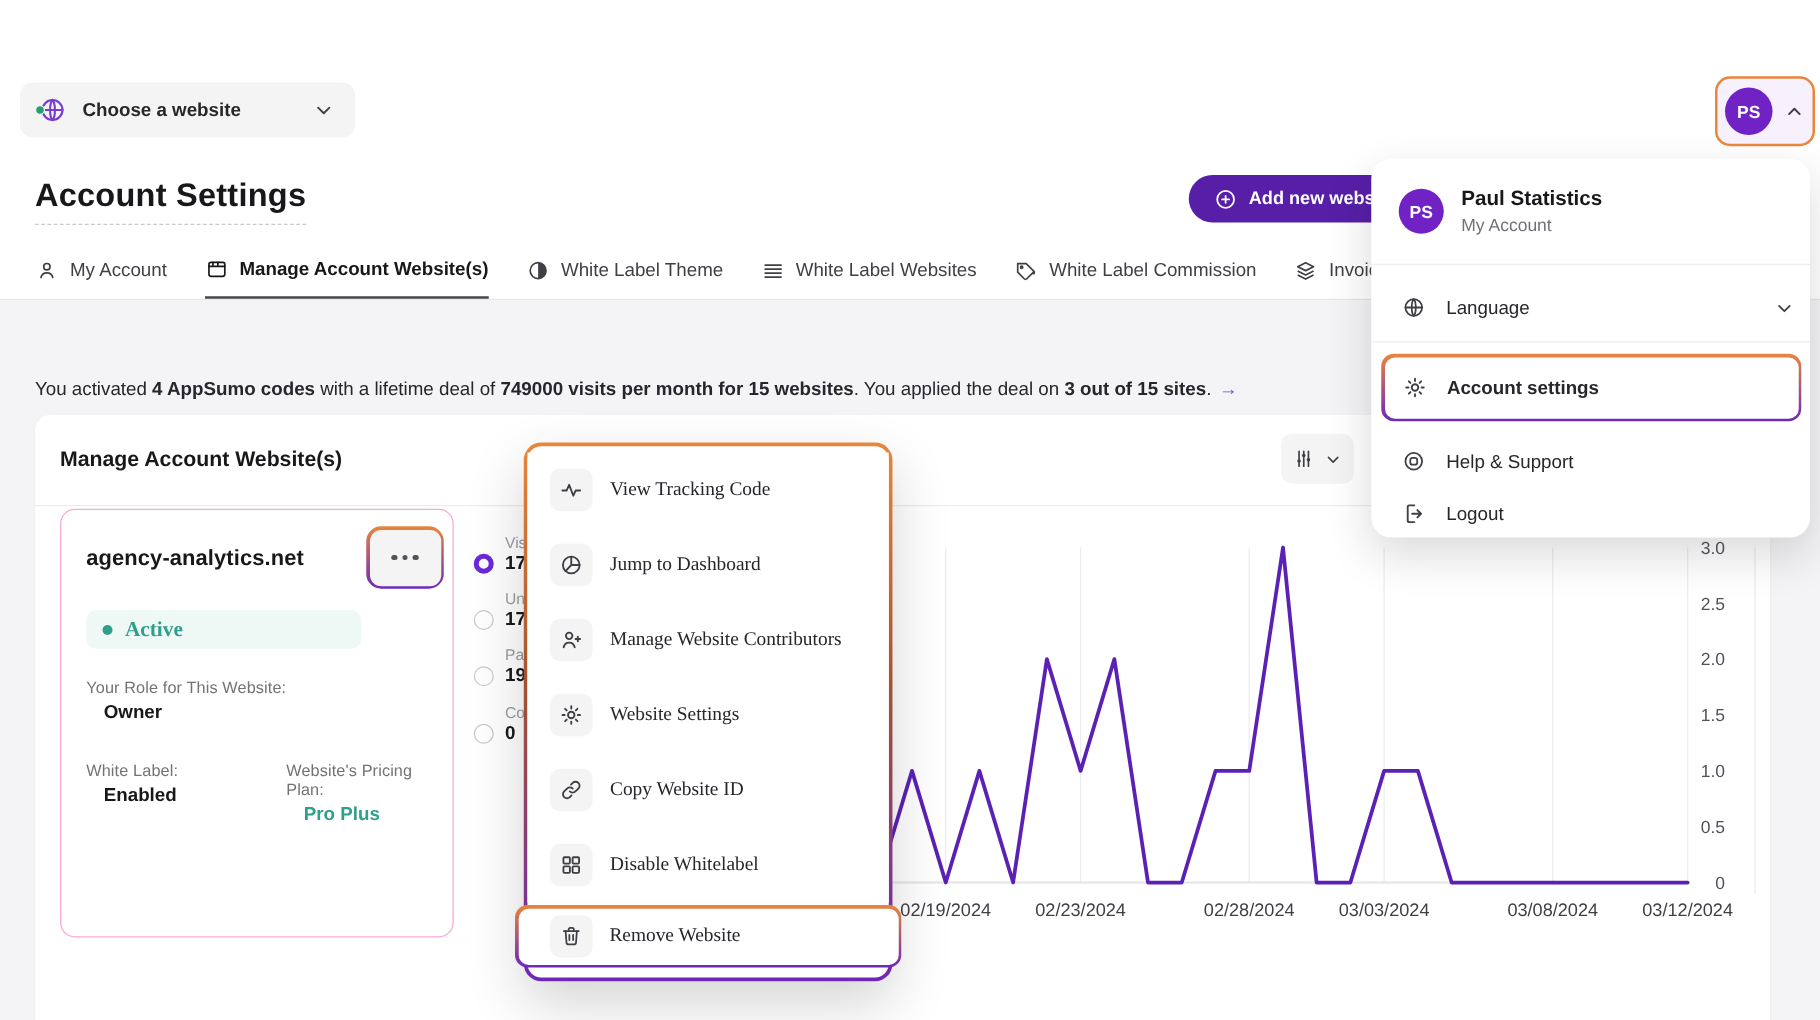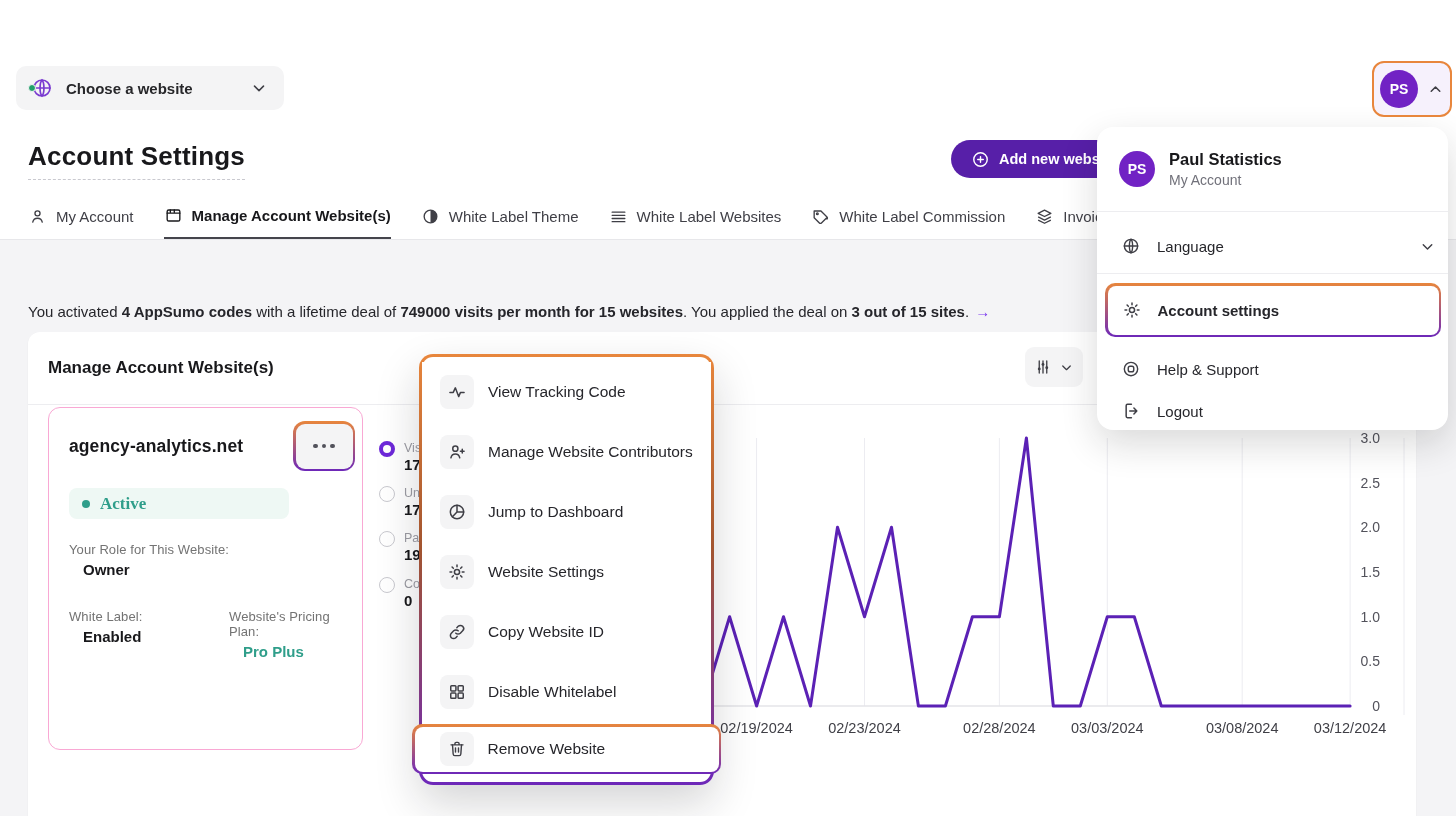--- a/index.html
+++ b/index.html
@@ -71,38 +71,38 @@
   .active-badge .adot { width:8px; height:8px; border-radius:50%; background:#2f9e8a; }
   .active-badge span { color:#2f9e8a; font-size:17px; font-weight:700;font-family:Liberation Serif, serif; }
   .field-label { font-size:13px; color:#737373; letter-spacing:.1px; }
   .field-value { font-size:15px; font-weight:700; color:#18181b; margin-top:4px;margin-left:14px; }
   .role-block { left:20px; top:134px; }
   .wl-block { left:20px; top:201px; }
   .plan-block { left:180px; top:201px; }
   .plan-block .field-value { color:#2f9e8a; }
 
   
-  .legend-row { left:351px; display:flex; align-items:flex-start; gap:9px;margin-top:14px; }
+  .legend-row { left:351px; display:flex; align-items:flex-end; gap:9px; }
   .legend-row .radio { width:16px; height:16px; border-radius:50%; border:1.5px solid #c9c9cf;
     background:#fff; cursor:pointer; flex:none; }
   .legend-row .radio.checked { border:4.5px solid #6d28d9; }
   .legend-row .txt .l { font-size:12.5px; color:#9b9ba3; }
   .legend-row .txt .v { font-size:15px; font-weight:700; margin-top:1px; }
 
   .chart-svg { left:0; top:0; width:1388px; height:484px; pointer-events:none; }
   .chart-svg .xlab { font-size:14.5px; fill:#3f3f46; font-family:"Liberation Sans","DejaVu Sans",sans-serif; }
   .chart-svg .ylab { font-size:14px; fill:#52525b; font-family:"Liberation Sans","DejaVu Sans",sans-serif; }
 
   
   .ctx-wrap { left:419px; top:354px; width:295px; padding:3px; border-radius:14px;
     background:linear-gradient(180deg,#e8863c 0%,#a2542f 45%,#6d28b9 100%);
     box-shadow:0 18px 44px rgba(24,24,27,.18); z-index:50; }
   .ctx-inner { background:#fff; border-radius:11px; padding:5px 0 5px; }
   .ctx-item { height:60px; display:flex; align-items:center; gap:14px; padding:0 22px 0 18px;
-    cursor:pointer; background:#fff; }
+    cursor:pointer; background:#fff;font-family:Liberation Serif, serif; }
   .icon-box { width:34px; height:34px; border-radius:8px; background:#f4f4f5; display:flex;
     align-items:center; justify-content:center; flex:none; }
   .icon-box svg { stroke:#3f3f46; }
   .ctx-item .mlabel { font-size:15.5px; font-weight:500; color:#26262b; white-space:nowrap; }
   .remove-hl { margin:2px -10px 3px; padding:2.5px; border-radius:10px;
     background:linear-gradient(180deg,#e8863c,#6d28b9); }
   .remove-hl .ctx-item { height:45px; border-radius:8px; padding-left:25px; }
 
   
   .acct-panel { left:1097px; top:127px; width:351px; height:303px; background:#fff; border-radius:16px;
@@ -316,34 +316,34 @@
         <span class="icon-box">
             <svg viewBox="0 0 24 24" width="20" height="20" fill="none" stroke-width="1.8" stroke-linecap="round" stroke-linejoin="round">
               <path d="M3.5 12.5h4L10 7l4 10.5 2.2-5h4.3"></path>
             </svg>
           </span>
         <span class="mlabel">View Tracking Code</span>
       </div>
       <div class="ctx-item">
         <span class="icon-box">
             <svg viewBox="0 0 24 24" width="20" height="20" fill="none" stroke-width="1.8" stroke-linecap="round">
+              <circle cx="12" cy="12" r="8"></circle>
+              <path d="M12 4v8h8M12 12l-5.5 5.8"></path>
+            </svg>
+          </span>
+        <span class="mlabel">Jump to Dashboard</span>
+      </div>
+      <div class="ctx-item">
+        <span class="icon-box">
+            <svg viewBox="0 0 24 24" width="20" height="20" fill="none" stroke-width="1.8" stroke-linecap="round">
               <circle cx="10" cy="8" r="3.1"></circle>
               <path d="M4.7 19c.7-3 2.6-4.5 5.3-4.5s4.6 1.5 5.3 4.5M18.3 8.8v4.4M16.1 11h4.4"></path>
             </svg>
           </span>
         <span class="mlabel">Manage Website Contributors</span>
-      </div>
-      <div class="ctx-item">
-        <span class="icon-box">
-            <svg viewBox="0 0 24 24" width="20" height="20" fill="none" stroke-width="1.8" stroke-linecap="round">
-              <circle cx="12" cy="12" r="8"></circle>
-              <path d="M12 4v8h8M12 12l-5.5 5.8"></path>
-            </svg>
-          </span>
-        <span class="mlabel">Jump to Dashboard</span>
       </div>
       <div class="ctx-item">
         <span class="icon-box">
             <svg viewBox="0 0 24 24" width="20" height="20" fill="none" stroke-width="1.8" stroke-linecap="round">
               <circle cx="12" cy="12" r="3.1"></circle>
               <path d="M12 3.6v2.1M12 18.3v2.1M3.6 12h2.1M18.3 12h2.1M6.1 6.1l1.5 1.5M16.4 16.4l1.5 1.5M17.9 6.1l-1.5 1.5M7.6 16.4l-1.5 1.5"></path>
             </svg>
           </span>
         <span class="mlabel">Website Settings</span>
       </div>

